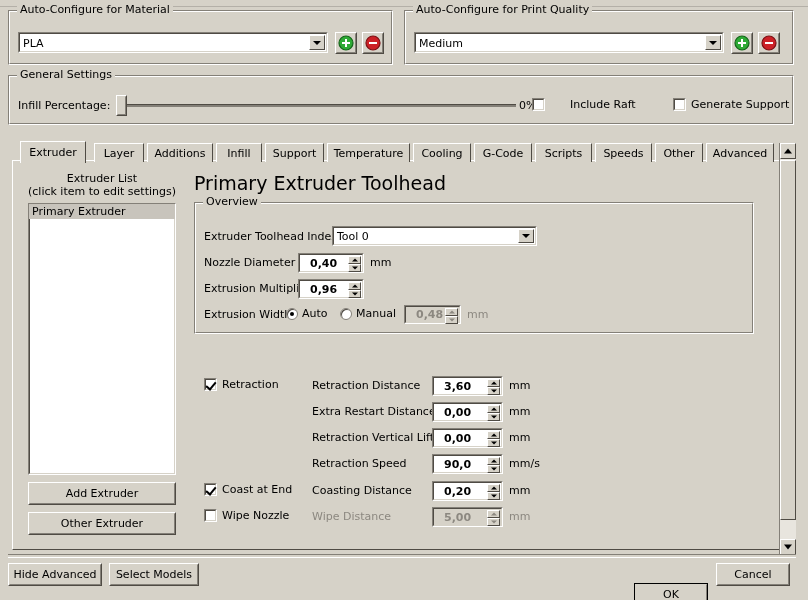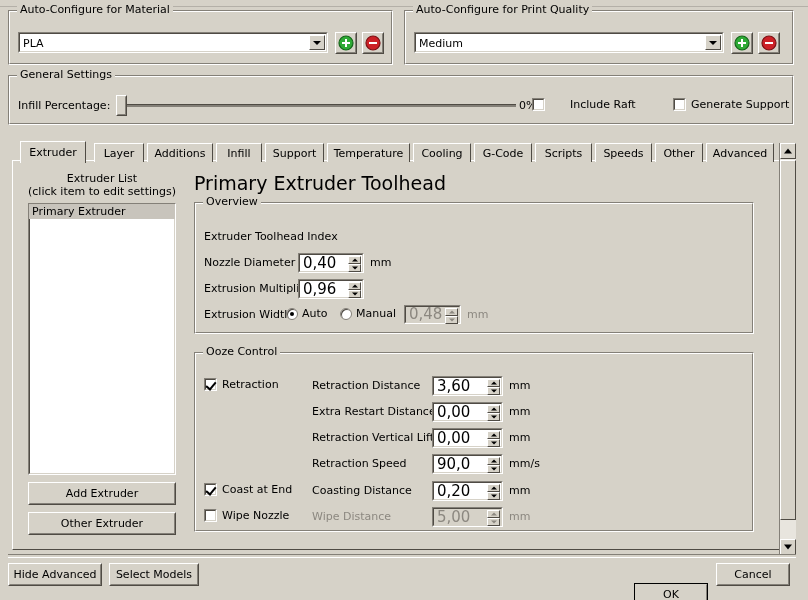--- a/index.html
+++ b/index.html
@@ -87,25 +87,26 @@
     position: absolute;
     inset: 0;
     border: 1px solid #4f4b44;
     border-right-color: #d6d2c8;
     border-bottom-color: #d6d2c8;
     pointer-events: none;
   }
   .textbox .tval {
     position: relative;
     z-index: 2;
-    padding-left: 4px;
-    font-size: 15px;
+    padding-left: 11px;
+    font-size: 11px;
     line-height: 13px;
     color: #000;
     white-space: nowrap;
+    font-weight: bold;
   }
   .textbox.disabled { background: #d6d2c8; }
   .textbox.disabled .tval { color: #8c8880; }
 
   
   .spin {
     position: absolute;
     top: 2px; right: 2px;
     width: 13px; height: 16px;
     display: flex; flex-direction: column;
@@ -531,20 +532,25 @@
   </div>
 
   <div class="pagetitle" style="left:194px; top:172px;">Primary Extruder Toolhead</div>
 
   <div class="groupbox" style="left:194px; top:202px; width:560px; height:132px;">
     <div class="gb-inner"></div>
     <div class="gb-title">Overview</div>
   </div>
 
   <div class="lbl" style="left:204px; top:230px;">Extruder Toolhead Index</div>
+  <div class="combo" style="left:332px; top:226px; width:205px; height:20px;">
+    <div class="cb-in"></div>
+    <div class="cval">Tool 0</div>
+    <div class="cbtn"></div>
+  </div>
 
   <div class="lbl" style="left:204px; top:256px;">Nozzle Diameter</div>
   <div class="textbox" style="left:298px; top:253px; width:66px; height:20px;">
     <div class="tb-in"></div>
     <span class="tval">0,40</span>
     <div class="spin">
       <div class="up">
           <span class="ar"></span>
         </div>
       <div class="dn">
@@ -584,24 +590,20 @@
       <div class="up">
           <span class="ar"></span>
         </div>
       <div class="dn">
           <span class="ar"></span>
         </div>
     </div>
   </div>
   <div class="lbl dis" style="left:467px; top:308px;">mm</div>
 
-  <div class="groupbox" style="left:194px; top:352px; width:560px; height:180px;">
-    <div class="gb-inner"></div>
-    <div class="gb-title">Ooze Control</div>
-  </div>
 
   <div class="chk on" style="left:204px; top:378px;">
     <div class="box"></div>
     <div class="ctext">Retraction</div>
   </div>
   <div class="chk on" style="left:204px; top:483px;">
     <div class="box"></div>
     <div class="ctext">Coast at End</div>
   </div>
   <div class="chk" style="left:204px; top:509px;">

